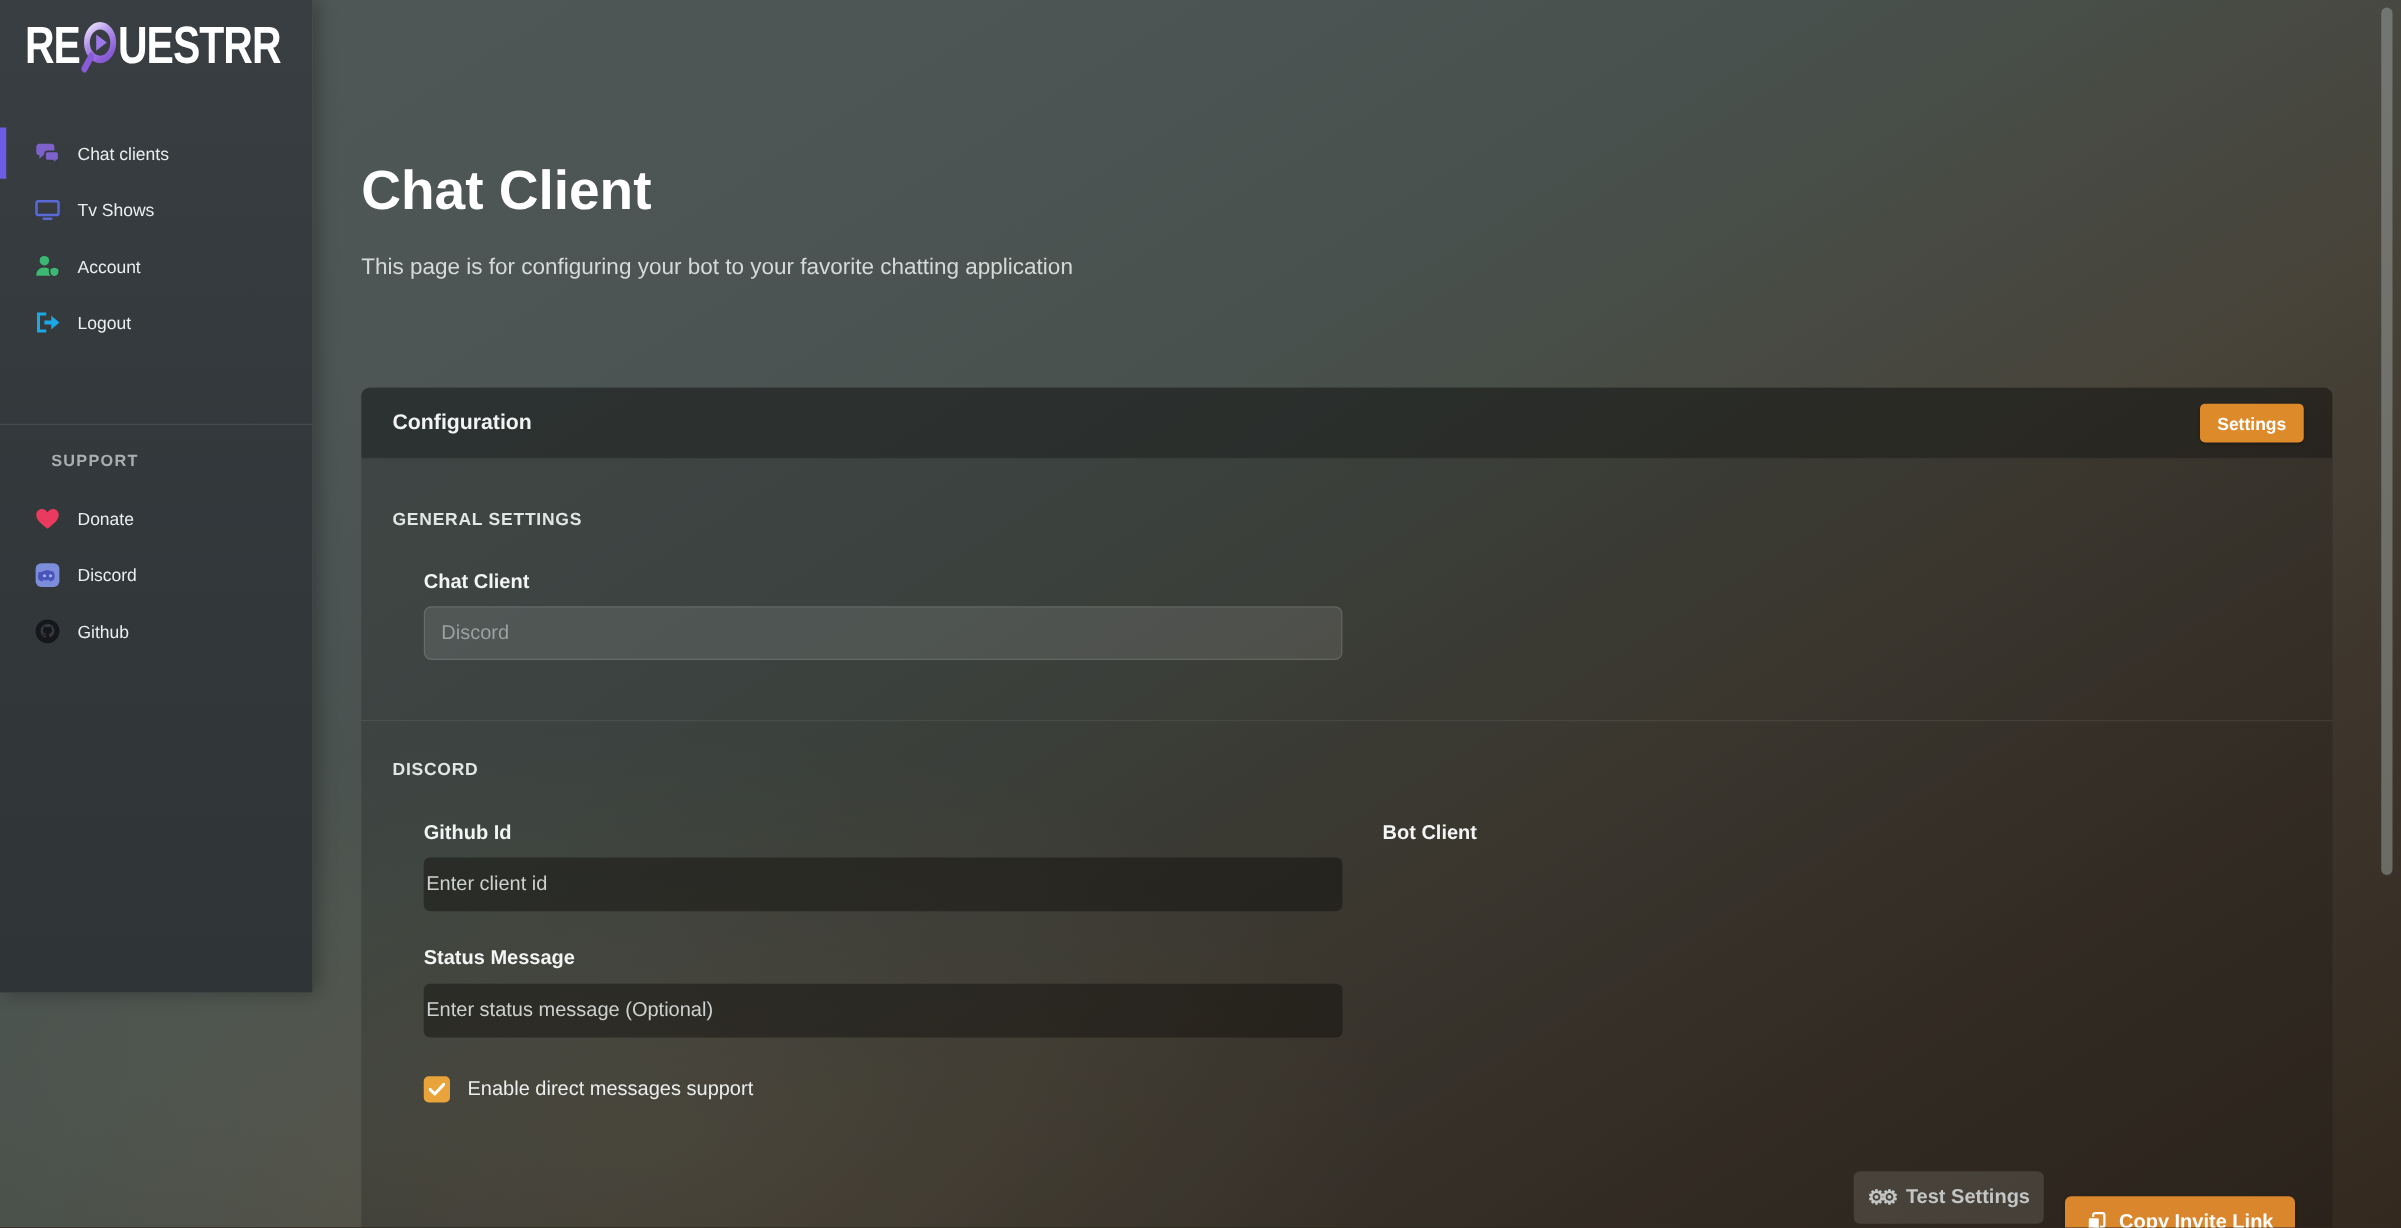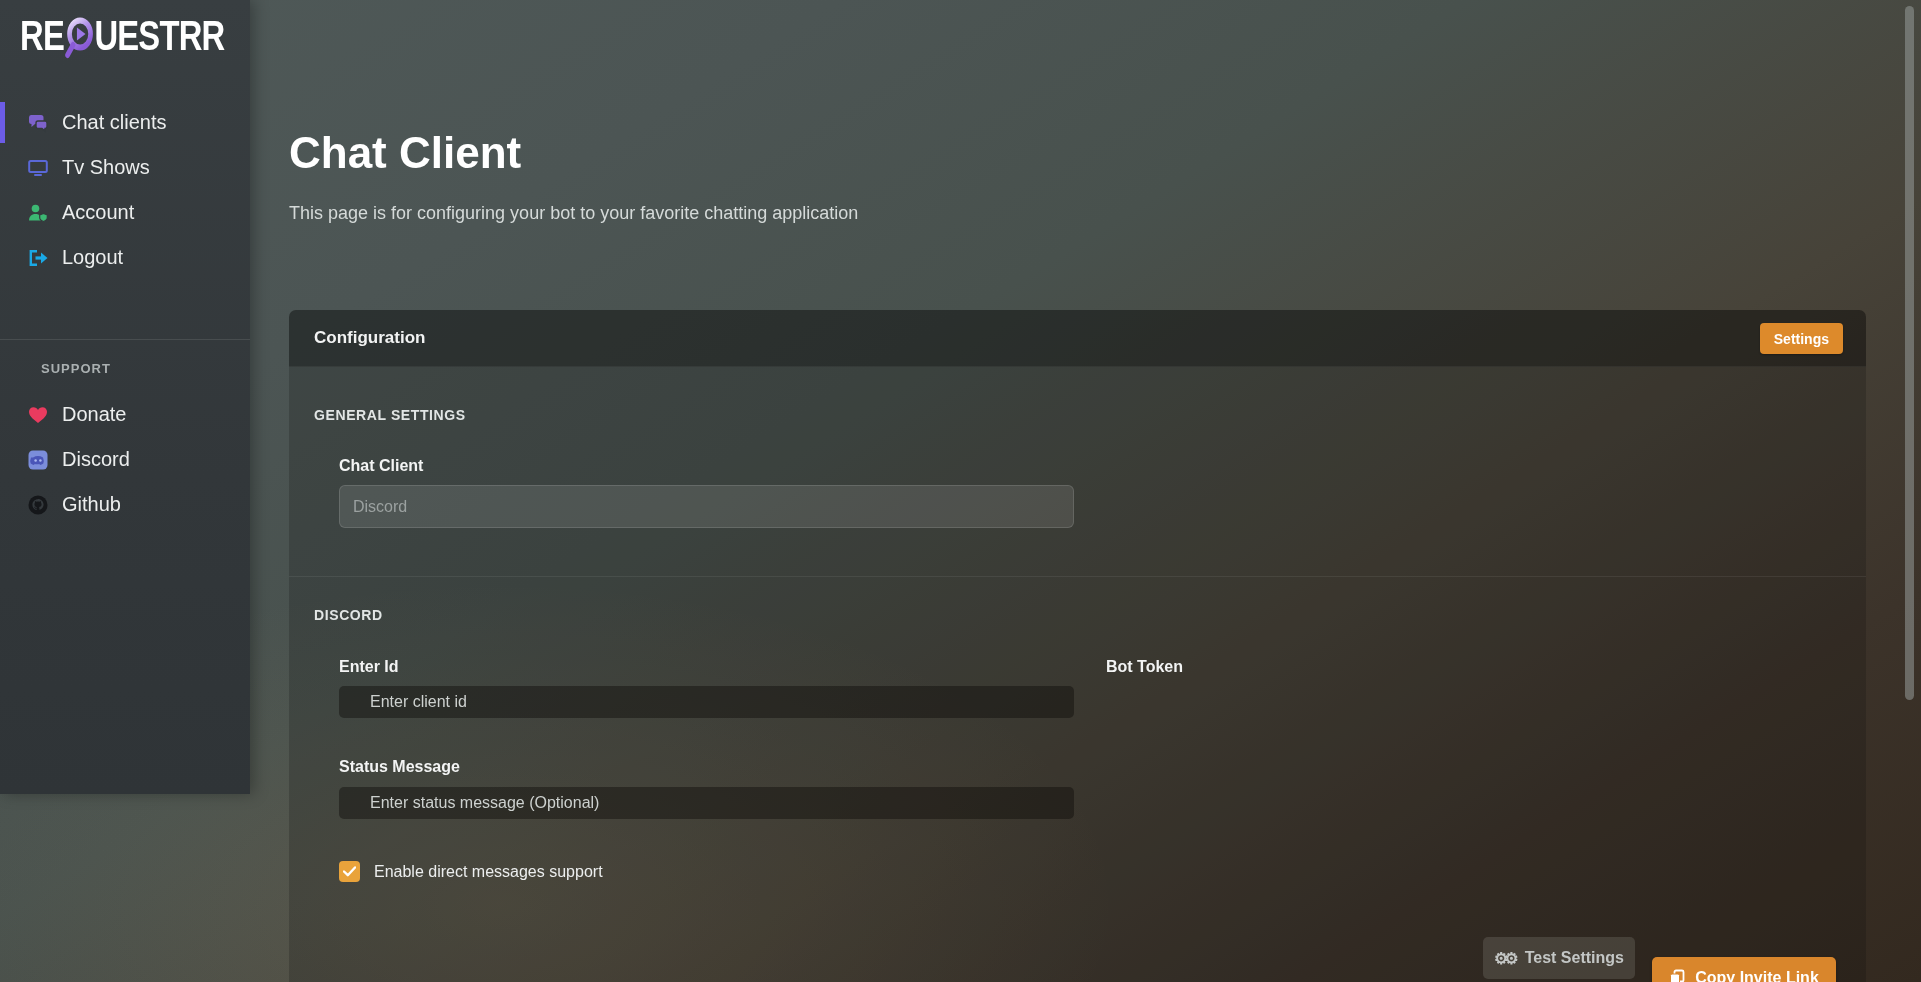--- a/index.html
+++ b/index.html
@@ -20,21 +20,21 @@
 
   .logo { position:absolute; left:20px; top:12px; height:48px; display:flex;
     align-items:center; color:#fff; font-weight:bold; font-size:42px;
     letter-spacing:-1px; transform:scaleX(0.78); transform-origin:left center; white-space:nowrap; }
   .logo svg { margin:4px -2px 0 -1px; }
 
   .nav { position:absolute; left:0; top:100px; width:250px; }
   .nav-item { position:relative; height:45px; display:flex; align-items:center;
     padding-left:27px; cursor:pointer; }
   .nav-item .ico { width:22px; height:22px; display:flex; align-items:center; justify-content:center; }
-  .nav-item .lbl { margin-left:13px; color:#eceeee; font-size:20px; }
+  .nav-item .lbl { margin-left:13px; color:#eceeee; font-size:14px; }
   .nav-item.active::before { content:""; position:absolute; left:0; top:2px; bottom:2px;
     width:5px; background:#6c5ce7; }
 
   .side-divider { position:absolute; left:0; top:339px; width:250px; height:1px;
     background:rgba(255,255,255,0.10); }
   .support-heading { position:absolute; left:41px; top:361px; color:#aab0b1;
     font-size:13px; font-weight:bold; letter-spacing:1px; }
   .support-list { position:absolute; left:0; top:392px; width:250px; }
 
   
@@ -63,23 +63,23 @@
   .field-label { position:absolute; color:#f3f4f4; font-size:16px; font-weight:bold; }
 
   .select-box { position:absolute; left:50px; top:175px; width:735px; height:43px;
     background:rgba(255,255,255,0.10); border:1px solid rgba(255,255,255,0.13);
     border-radius:6px; color:#9ba1a0; font-size:16px; line-height:41px;
     padding-left:13px; cursor:default; }
 
   .card-divider { position:absolute; left:0; top:266px; width:100%; height:1px;
     background:rgba(255,255,255,0.07); }
 
-  .txt-input { position:absolute; height:32px; background:rgba(12,10,8,0.42);
+  .txt-input { position:absolute; height:43px; background:rgba(12,10,8,0.42);
     border:none; border-radius:5px; color:#eceeee; font-size:16px;
-    padding:0 31px; font-family:inherit; outline:none; }
+    padding:0 2px; font-family:inherit; outline:none; }
   .txt-input::placeholder { color:#cdd1cf; opacity:1; }
 
   .checkbox { position:absolute; left:50px; top:551px; width:21px; height:21px;
     background:#e9a33b; border-radius:4px; cursor:pointer;
     display:flex; align-items:center; justify-content:center; }
   .checkbox-label { position:absolute; left:85px; top:553px; color:#eceeee; font-size:16px; }
 
   .footer-btn { position:absolute; top:627px; height:42px; border:none;
     border-radius:5px; font-size:16px; font-weight:bold; cursor:pointer;
     display:flex; align-items:center; justify-content:center; gap:10px;
@@ -214,24 +214,24 @@
 
       <div class="section-heading gs-heading">GENERAL SETTINGS</div>
 
       <div class="field-label" style="left:50px; top:147px;">Chat Client</div>
       <div class="select-box">Discord</div>
 
       <div class="card-divider"></div>
 
       <div class="section-heading dc-heading">DISCORD</div>
 
-      <div class="field-label" style="left:50px; top:348px;">Enter Id</div>
+      <div class="field-label" style="left:50px; top:348px;">Github Id</div>
       <input class="txt-input" style="left: 50px; top: 376px; width: 735px;" placeholder="Enter client id">
 
-      <div class="field-label" style="left:817px; top:348px;">Bot Token</div>
+      <div class="field-label" style="left:817px; top:348px;">Bot Client</div>
 
       <div class="field-label" style="left:50px; top:448px;">Status Message</div>
       <input class="txt-input" style="left: 50px; top: 477px; width: 735px;" placeholder="Enter status message (Optional)">
 
       <div class="checkbox">
         <svg width="13" height="11" viewBox="0 0 13 11">
           <polyline points="1,5.5 4.8,9.2 12,1.5" fill="none" stroke="#ffffff" stroke-width="2.4" stroke-linecap="round" stroke-linejoin="round"></polyline>
         </svg>
       </div>
       <div class="checkbox-label">Enable direct messages support</div>

